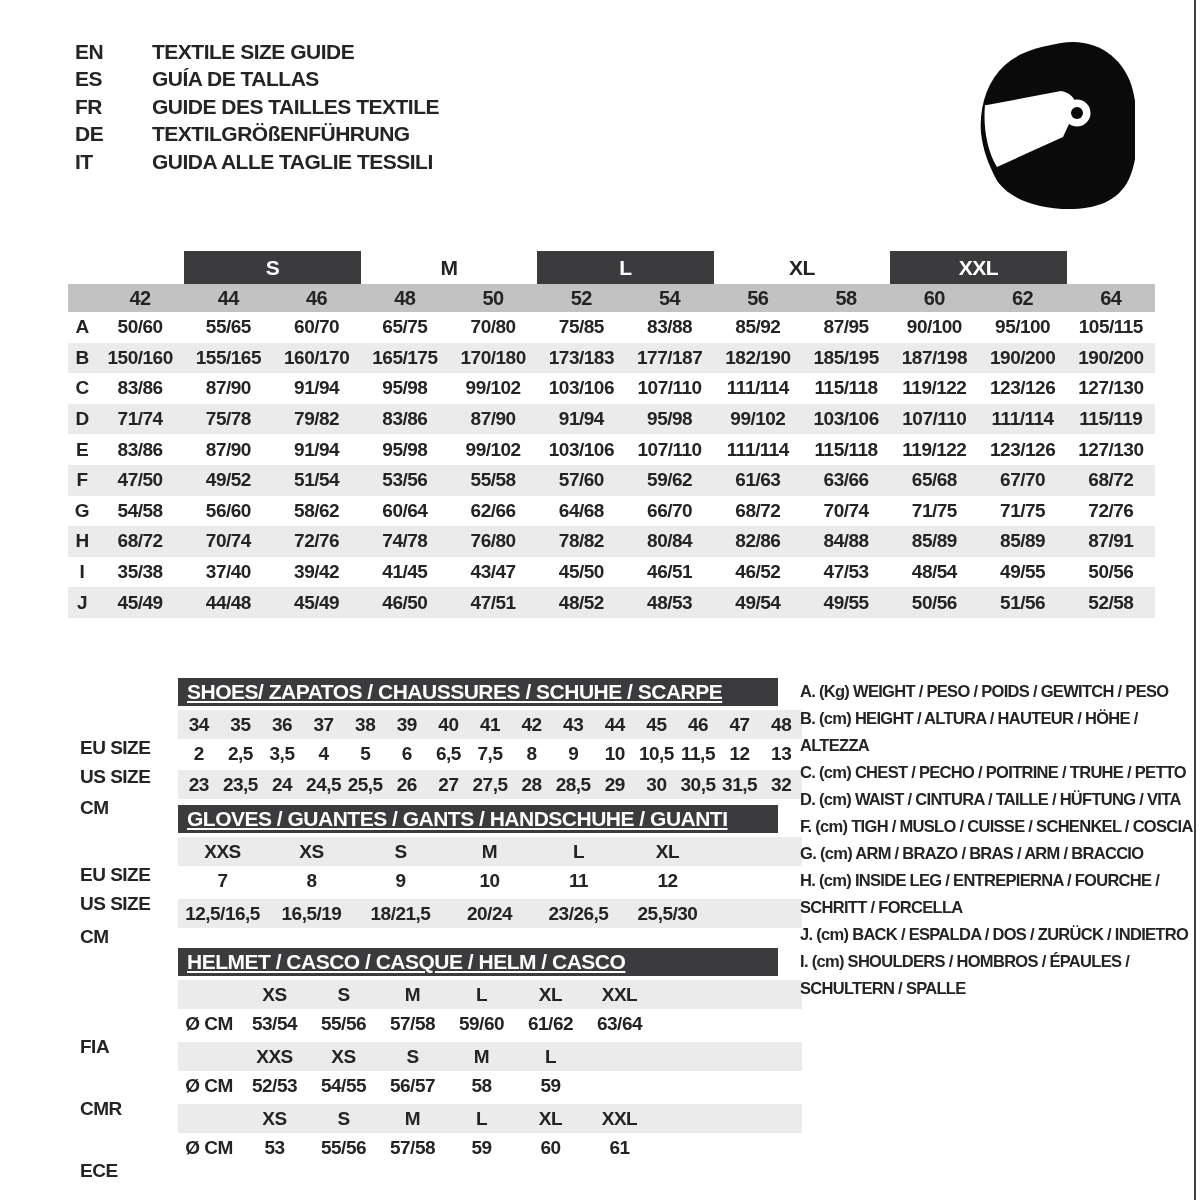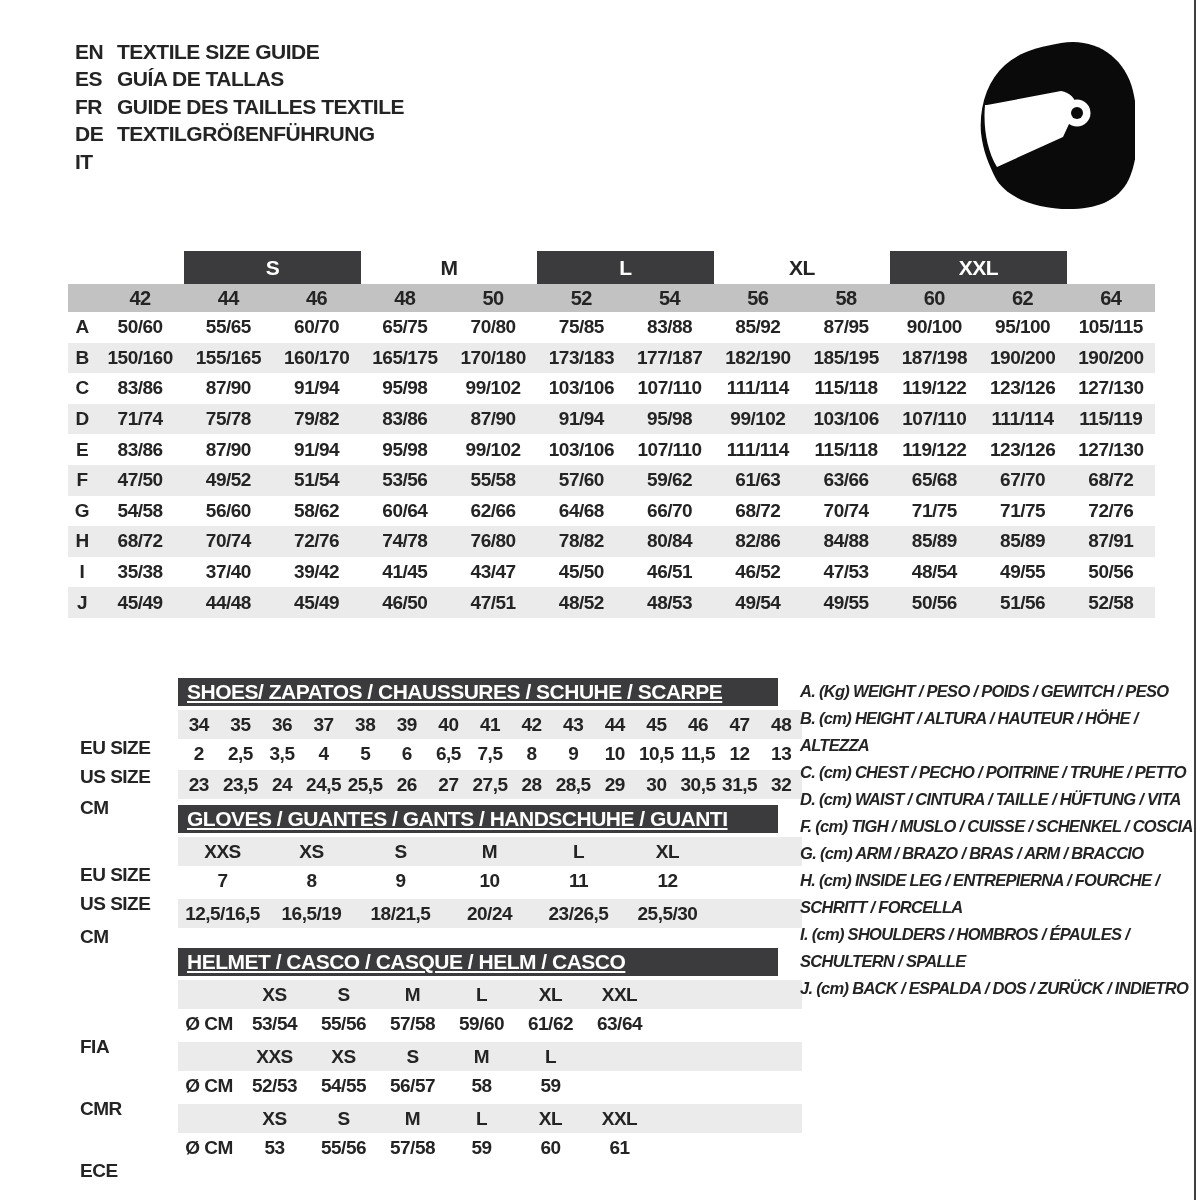--- a/index.html
+++ b/index.html
@@ -12,21 +12,21 @@
   html,body{margin:0;padding:0;}
   body{
     width:1200px;height:1200px;background:#ffffff;overflow:hidden;
     font-family:"Liberation Sans", sans-serif;font-weight:700;color:var(--ink);
     letter-spacing:-0.5px;
   }
   #page{position:relative;width:1200px;height:1200px;background:#fff;}
 
   
   #langs{position:absolute;left:75px;top:38px;}
-  .lang-row{display:flex;height:27.5px;align-items:center;font-size:21px;}
+  .lang-row{display:flex;height:27.5px;align-items:center;font-size:21px;gap:35px;}
   .lang-code{width:42px;}
   .lang-title{white-space:nowrap;}
 
   
   #helmet-logo{position:absolute;left:975px;top:38px;width:160px;height:172px;}
 
   
   #main-table{position:absolute;left:68px;top:251px;width:1087px;}
   .group-row,.num-row,.data-row{
     display:grid;grid-template-columns:28px repeat(12,1fr);
@@ -49,21 +49,21 @@
   .sec-row{position:absolute;left:0;width:624px;height:29px;display:grid;align-items:center;text-align:center;font-size:19px;}
   .sec-row.shaded{background:var(--rowgray);}
   .cols15{grid-template-columns:repeat(15,1fr);}
   .cols6{grid-template-columns:repeat(6,89px) 1fr;}
   .helmet-grid{grid-template-columns:62px repeat(6,69px) 1fr;}
   #shoes-section{top:678px;height:130px;}
   #gloves-section{top:805px;height:130px;}
   #helmet-section{top:948px;height:220px;}
 
   
-  #legend{position:absolute;left:800px;top:678px;width:400px;font-size:16.5px;line-height:27px;letter-spacing:-0.7px;font-style:italic;}
+  #legend{position:absolute;left:800px;top:678px;width:400px;font-size:16.5px;line-height:27px;letter-spacing:-0.7px;}
   .legend-item{}
 
   
   #right-line{position:absolute;left:1194px;top:0;width:2px;height:1200px;background:#3f3f3f;}
 </style>
 </head>
 <body>
 
 <div id="page">
 
@@ -79,20 +79,21 @@
       <div class="lang-row">
         <span class="lang-code">FR</span>
         <span class="lang-title">GUIDE DES TAILLES TEXTILE</span>
       </div>
       <div class="lang-row">
         <span class="lang-code">DE</span>
         <span class="lang-title">TEXTILGRÖßENFÜHRUNG</span>
       </div>
       <div class="lang-row">
         <span class="lang-code">IT</span>
+        <span class="lang-title">GUIDA ALLE TAGLIE TESSILI</span>
       </div>
     </div>
 
   <div id="helmet-logo">
     <svg viewBox="0 0 160 170" width="160" height="172">
       <path d="M 86,4 C 120,-2 150,18 158,52 C 165,82 164,118 154,140 C 143,163 120,170 94,170
                C 60,170 30,158 20,138 C 14,126 8,112 6,94 C 4,68 12,42 30,26 C 46,12 64,8 86,4 Z" fill="#0a0a0a"></path>
       <path d="M 10,66 C 8,88 12,112 22,128 L 88,98 L 100,72 C 103,62 97,54 86,52 L 12,66 Z" fill="#ffffff"></path>
       <circle cx="102" cy="74" r="13.5" fill="#ffffff"></circle>
       <circle cx="102" cy="74" r="6" fill="#0a0a0a"></circle>
@@ -445,19 +446,19 @@
   </div>
 
   <div id="legend">
       <div class="legend-item">A. (Kg) WEIGHT / PESO / POIDS / GEWITCH / PESO</div>
       <div class="legend-item">B. (cm) HEIGHT / ALTURA / HAUTEUR / HÖHE / ALTEZZA</div>
       <div class="legend-item">C. (cm) CHEST / PECHO / POITRINE / TRUHE / PETTO</div>
       <div class="legend-item">D. (cm) WAIST / CINTURA / TAILLE / HÜFTUNG / VITA</div>
       <div class="legend-item">F. (cm) TIGH / MUSLO / CUISSE / SCHENKEL / COSCIA</div>
       <div class="legend-item">G. (cm) ARM / BRAZO / BRAS / ARM / BRACCIO</div>
       <div class="legend-item">H. (cm) INSIDE LEG / ENTREPIERNA / FOURCHE / SCHRITT / FORCELLA</div>
+      <div class="legend-item">J. (cm) BACK / ESPALDA / DOS / ZURÜCK / INDIETRO</div>
       <div class="legend-item">I. (cm) SHOULDERS / HOMBROS / ÉPAULES / SCHULTERN / SPALLE</div>
-      <div class="legend-item">J. (cm) BACK / ESPALDA / DOS / ZURÜCK / INDIETRO</div>
     </div>
 
   <div id="right-line"></div>
 
 </div>
 
 </body></html>

